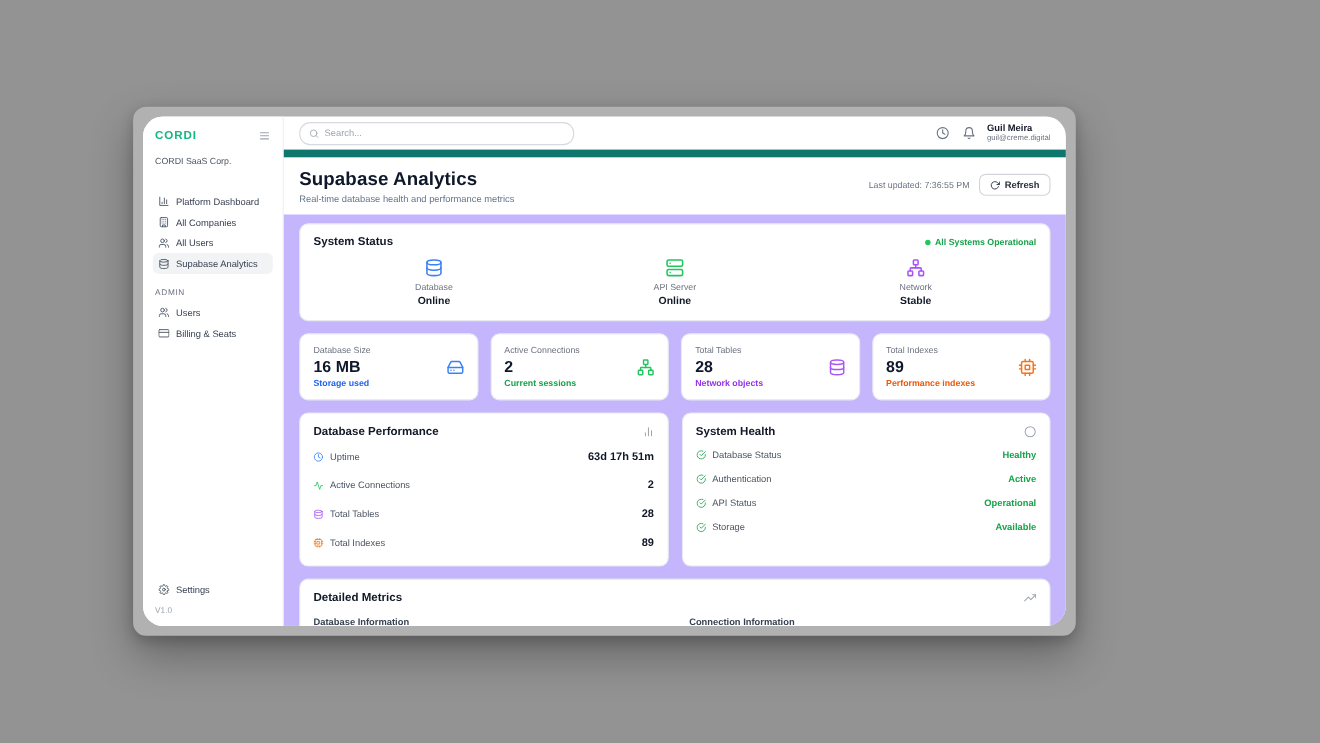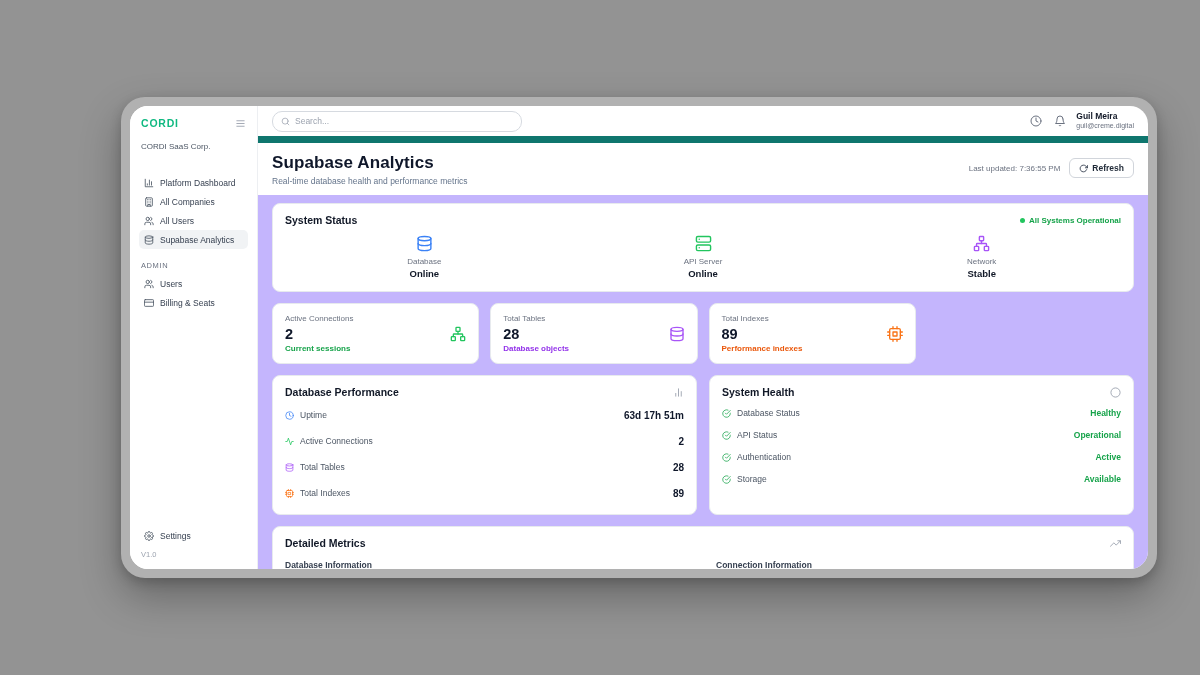--- a/index.html
+++ b/index.html
@@ -1,21 +1,21 @@
 <!DOCTYPE html>
 <html><head>
 <meta charset="utf-8">
 <style>
   * { margin:0; padding:0; box-sizing:border-box; }
   html,body { width:1200px; height:675px; overflow:hidden; }
   body { background:#939393; font-family:"Liberation Sans","DejaVu Sans",sans-serif; position:relative; }
 
   .window-frame {
-    position:absolute; left:121px; top:97px; width:1036px; height:481px;
-    background:rgba(255,255,255,0.28); border-radius:24px; padding:9px;
+    position:absolute; left:121px; top:97px; width:857px; height:481px;
+    background:rgba(255,255,255,0.28); border-radius:12px; padding:9px;
     box-shadow:0 18px 40px rgba(0,0,0,0.30), 0 4px 12px rgba(0,0,0,0.18);
   }
   .window {
     width:100%; height:100%; background:#ffffff; border-radius:18px;
     overflow:hidden; display:flex;
   }
 
   
   .sidebar { width:128px; flex:0 0 128px; border-right:1px solid #edeff2; display:flex; flex-direction:column; padding:11px 9px 10px; background:#fff; }
   .logo-row { display:flex; align-items:center; justify-content:space-between; padding:0 2px; }
@@ -289,38 +289,51 @@
                     <path d="M12 12V8"></path>
                   </svg>
                 </span>
               <span class="status-name">Network</span>
               <span class="status-value">Stable</span>
             </div>
           </div>
         </div>
 
         <div class="metrics-row">
+          <div class="card metric-card">
+            <div class="metric-label">Database Size</div>
+            <div class="metric-value">16 MB</div>
+            <div class="metric-sub t-blue">Storage used</div>
+            <span class="metric-icon c-blue">
+                <svg width="16" height="16" viewBox="0 0 24 24" fill="none" stroke="currentColor" stroke-width="2" stroke-linecap="round" stroke-linejoin="round">
+                  <line x1="22" y1="12" x2="2" y2="12"></line>
+                  <path d="M5.45 5.11 2 12v6a2 2 0 0 0 2 2h16a2 2 0 0 0 2-2v-6l-3.45-6.89A2 2 0 0 0 16.76 4H7.24a2 2 0 0 0-1.79 1.11z"></path>
+                  <line x1="6" y1="16" x2="6.01" y2="16"></line>
+                  <line x1="10" y1="16" x2="10.01" y2="16"></line>
+                </svg>
+              </span>
+          </div>
           <div class="card metric-card">
             <div class="metric-label">Active Connections</div>
             <div class="metric-value">2</div>
             <div class="metric-sub t-green">Current sessions</div>
             <span class="metric-icon c-green">
                 <svg width="16" height="16" viewBox="0 0 24 24" fill="none" stroke="currentColor" stroke-width="2" stroke-linecap="round" stroke-linejoin="round">
                   <rect x="16" y="16" width="6" height="6" rx="1"></rect>
                   <rect x="2" y="16" width="6" height="6" rx="1"></rect>
                   <rect x="9" y="2" width="6" height="6" rx="1"></rect>
                   <path d="M5 16v-3a1 1 0 0 1 1-1h12a1 1 0 0 1 1 1v3"></path>
                   <path d="M12 12V8"></path>
                 </svg>
               </span>
           </div>
           <div class="card metric-card">
             <div class="metric-label">Total Tables</div>
             <div class="metric-value">28</div>
-            <div class="metric-sub t-purple">Database objects</div>
+            <div class="metric-sub t-purple">Network objects</div>
             <span class="metric-icon c-purple">
                 <svg width="16" height="16" viewBox="0 0 24 24" fill="none" stroke="currentColor" stroke-width="2" stroke-linecap="round" stroke-linejoin="round">
                   <ellipse cx="12" cy="5" rx="9" ry="3"></ellipse>
                   <path d="M3 5v14c0 1.66 4 3 9 3s9-1.34 9-3V5"></path>
                   <path d="M3 12c0 1.66 4 3 9 3s9-1.34 9-3"></path>
                 </svg>
               </span>
           </div>
           <div class="card metric-card">
             <div class="metric-label">Total Indexes</div>
@@ -421,35 +434,35 @@
               <span class="health-value">Healthy</span>
             </div>
             <div class="stat-row health-row">
               <span class="stat-left">
                   <span class="ico t-green">
                     <svg width="9" height="9" viewBox="0 0 24 24" fill="none" stroke="currentColor" stroke-width="2" stroke-linecap="round" stroke-linejoin="round">
                       <path d="M22 11.08V12a10 10 0 1 1-5.93-9.14"></path>
                       <polyline points="22 4 12 14.01 9 11.01"></polyline>
                     </svg>
                   </span>
-                  <span>API Status</span>
-                </span>
-              <span class="health-value">Operational</span>
+                  <span>Authentication</span>
+                </span>
+              <span class="health-value">Active</span>
             </div>
             <div class="stat-row health-row">
               <span class="stat-left">
                   <span class="ico t-green">
                     <svg width="9" height="9" viewBox="0 0 24 24" fill="none" stroke="currentColor" stroke-width="2" stroke-linecap="round" stroke-linejoin="round">
                       <path d="M22 11.08V12a10 10 0 1 1-5.93-9.14"></path>
                       <polyline points="22 4 12 14.01 9 11.01"></polyline>
                     </svg>
                   </span>
-                  <span>Authentication</span>
-                </span>
-              <span class="health-value">Active</span>
+                  <span>API Status</span>
+                </span>
+              <span class="health-value">Operational</span>
             </div>
             <div class="stat-row health-row">
               <span class="stat-left">
                   <span class="ico t-green">
                     <svg width="9" height="9" viewBox="0 0 24 24" fill="none" stroke="currentColor" stroke-width="2" stroke-linecap="round" stroke-linejoin="round">
                       <path d="M22 11.08V12a10 10 0 1 1-5.93-9.14"></path>
                       <polyline points="22 4 12 14.01 9 11.01"></polyline>
                     </svg>
                   </span>
                   <span>Storage</span>

